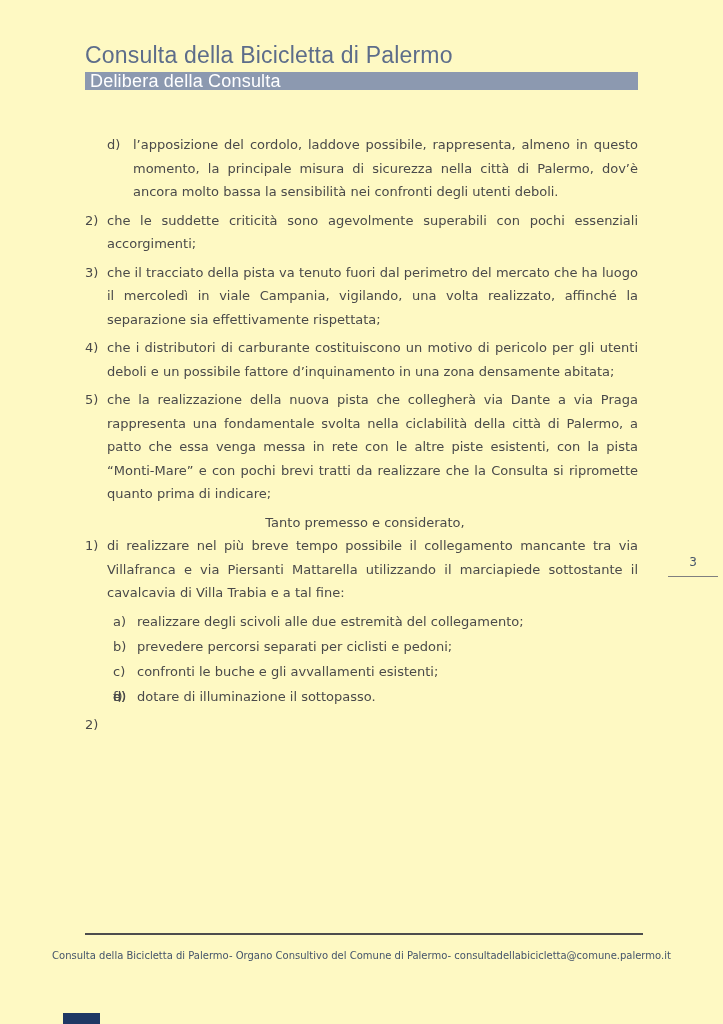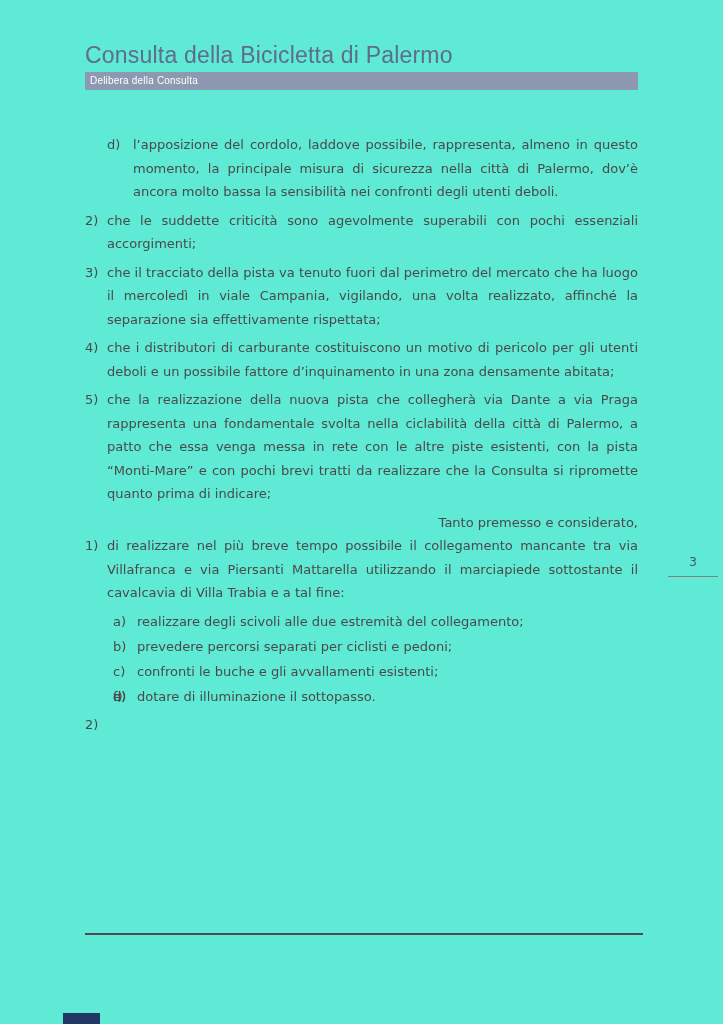--- a/index.html
+++ b/index.html
@@ -11,47 +11,47 @@
     --footer-text:#44546a;
     --page-number-text:#44546a;
     --page-number-rule:#808080;
     --corner-mark:#1f3864;
   }
   html,body{margin:0;padding:0;}
   body{
     width:723px;height:1024px;background:#ffffff;
     font-family:"DejaVu Sans",sans-serif;color:var(--body-text);
   }
-  .doc{position:relative;width:723px;height:1024px;background:#5eead4;overflow:hidden;}
+  .doc{position:relative;width:723px;height:1024px;background:#fef9c3;overflow:hidden;}
 
   
   .header{position:absolute;left:85px;top:42px;width:553px;}
   .title{
     margin:0;font-family:"Liberation Sans",sans-serif;font-weight:400;
     font-size:23px;line-height:27px;color:var(--title-text);letter-spacing:0.2px;
   }
   .subtitle-bar{
     margin-top:3px;background:var(--subtitle-bar-bg);
-    font-family:"Liberation Sans",sans-serif;font-size:10px;line-height:18px;
+    font-family:"Liberation Sans",sans-serif;font-size:18px;line-height:18px;
     color:var(--subtitle-text);padding:0 5px;letter-spacing:0.2px;
   }
 
   
   .content{
     position:absolute;left:85px;top:133px;width:553px;
     font-size:13px;line-height:23.5px;text-align:justify;
   }
   .item{position:relative;padding-left:22px;margin:0 0 5px 0;}
   .item > .label{position:absolute;left:0;top:0;}
   .item.sub-level{padding-left:48px;}
   .item.sub-level > .label{left:22px;}
   .subitem{position:relative;padding-left:52px;margin:0 0 1.5px 0;text-align:left;}
   .subitem > .label{position:absolute;left:28px;top:0;}
   .sublist{margin:0 0 5px 0;}
-  .closing-line{margin:0;padding-left:7px;text-align:right;}
+  .closing-line{margin:0;padding-left:7px;text-align:center;}
   .section-heading{margin:0 0 19px 0;text-align:center;letter-spacing:0.4px;}
 
   
   .page-number{position:absolute;left:668px;top:552px;width:50px;}
   .page-number .num{
     display:block;text-align:center;font-size:12px;line-height:20px;
     color:var(--page-number-text);
   }
   .page-number-rule{border-top:1px solid var(--page-number-rule);margin-top:4px;}
 
@@ -142,16 +142,17 @@
       </div>
     </div>
 
     <div class="item">
       <span class="label">2)</span>
     </div>
 
   </main>
 
   <div class="footer-rule"></div>
+  <div class="footer-text">Consulta della Bicicletta di Palermo- Organo Consultivo del Comune di Palermo- consultadellabicicletta@comune.palermo.it</div>
 
   <div class="corner-mark"></div>
 
 </div>
 
 </body></html>

